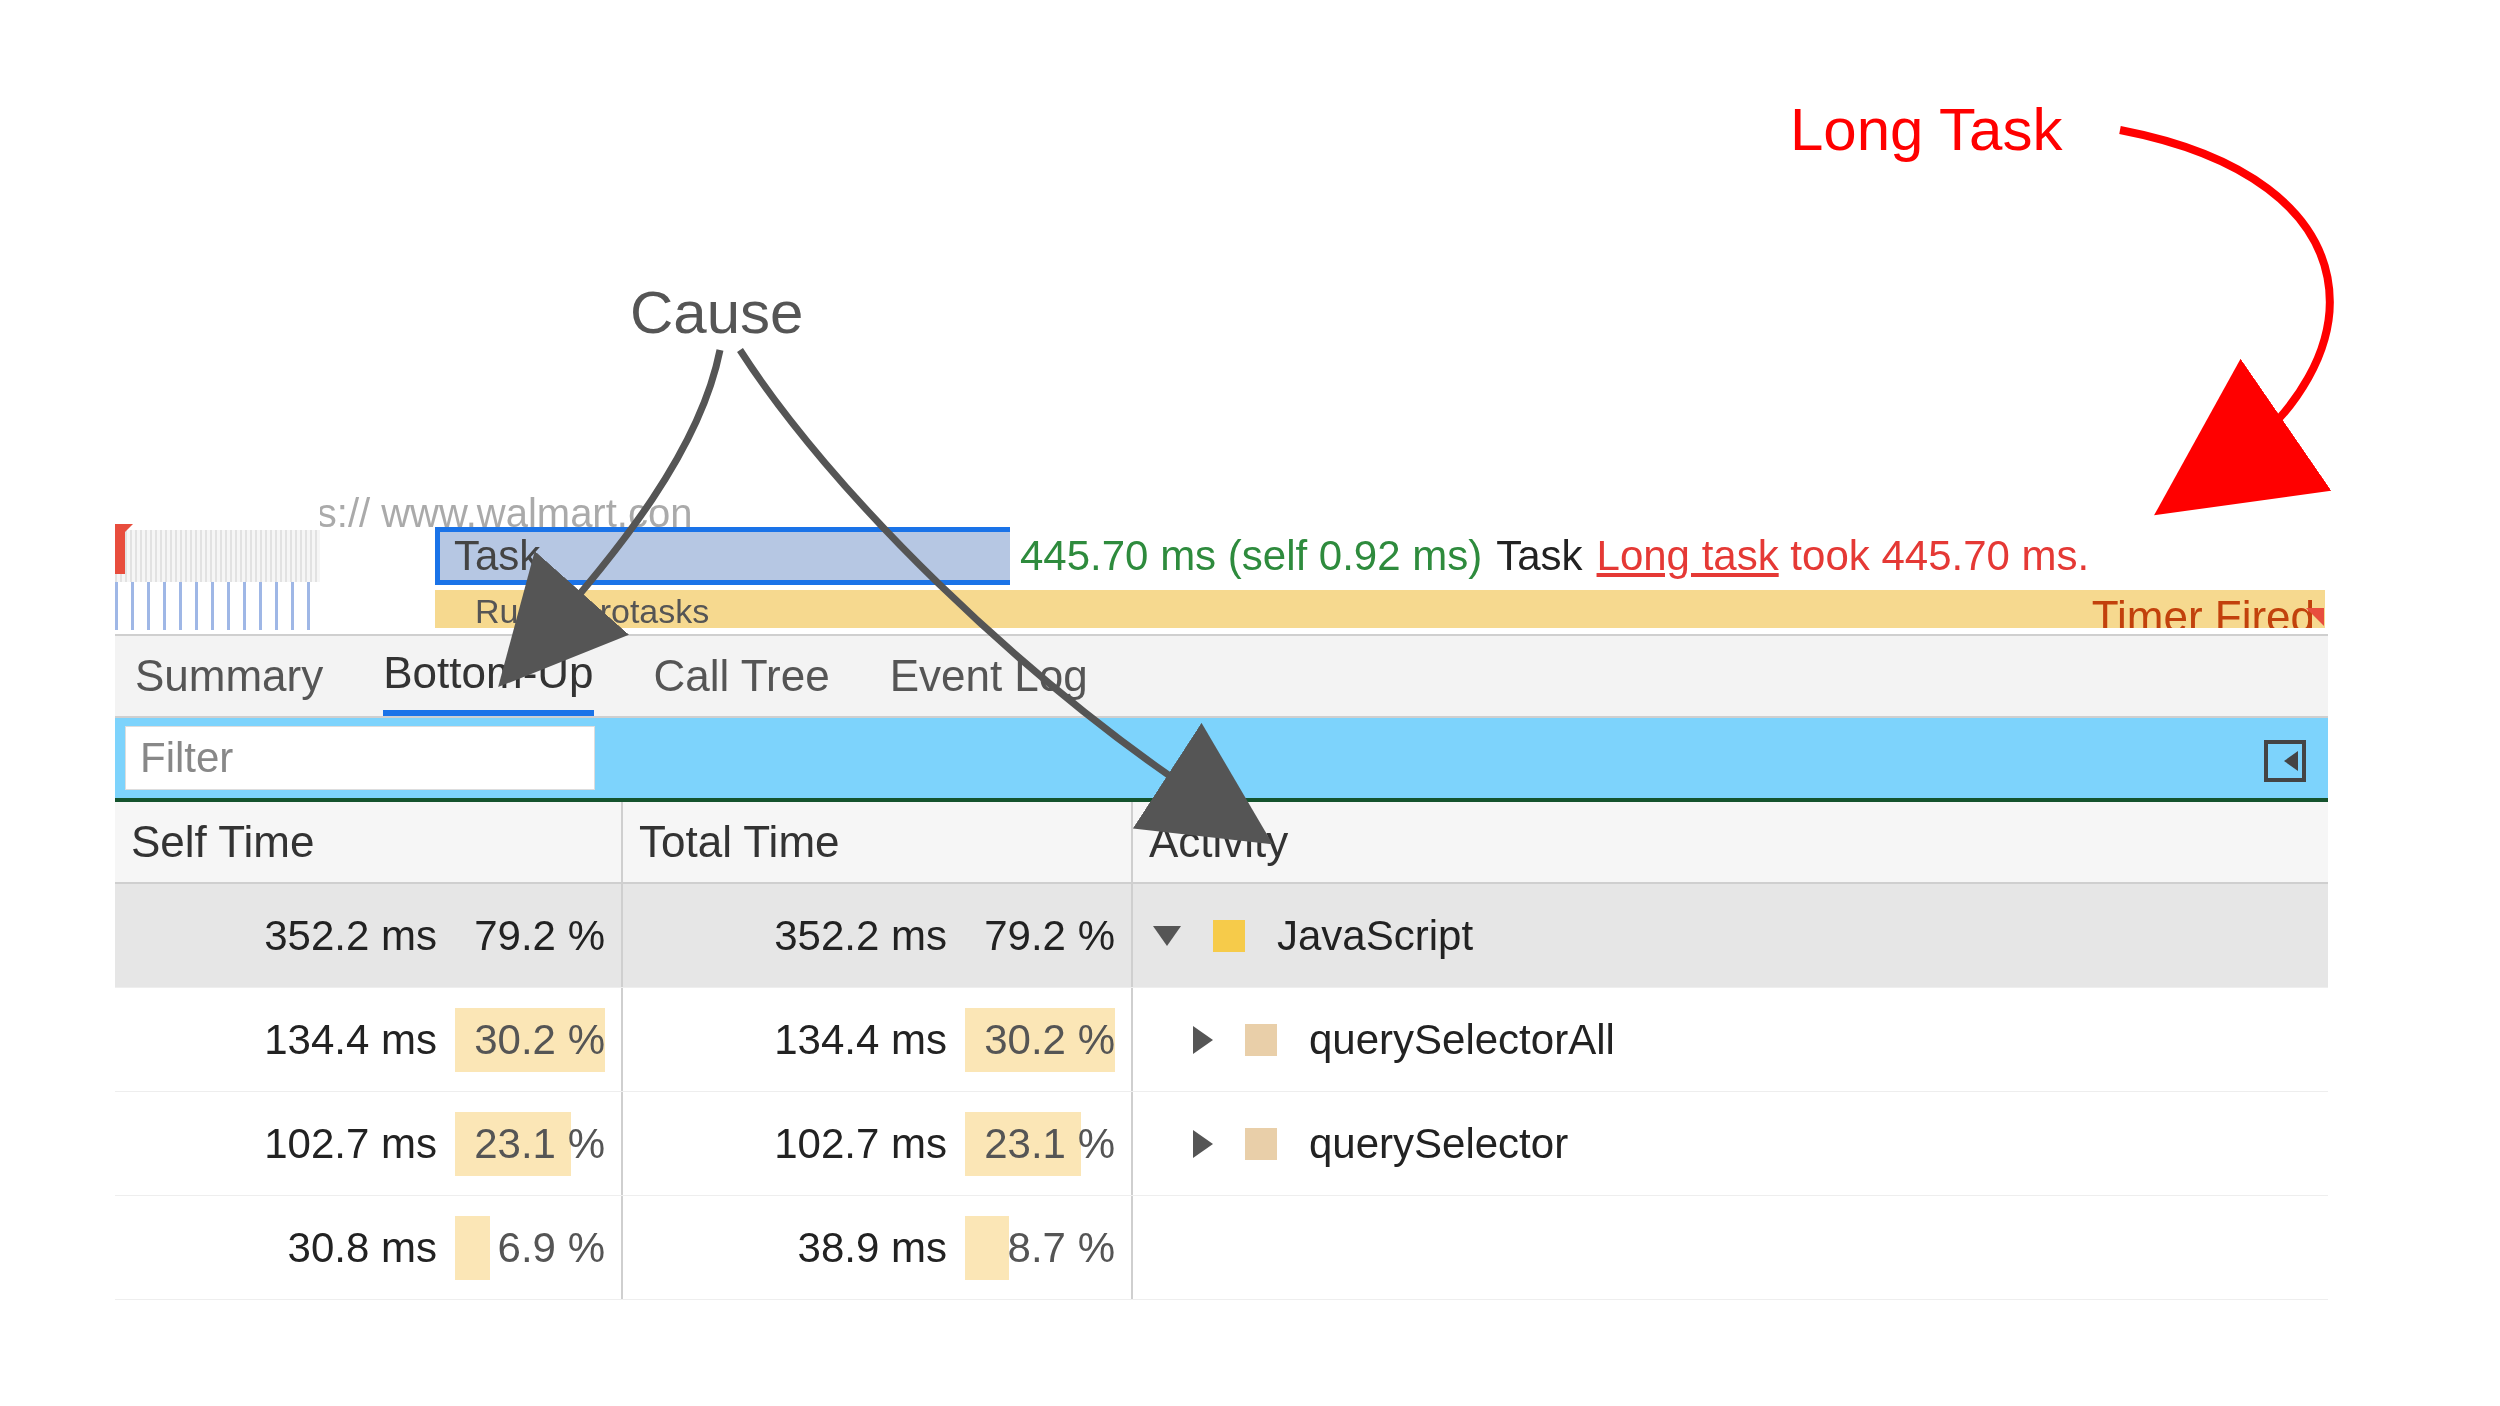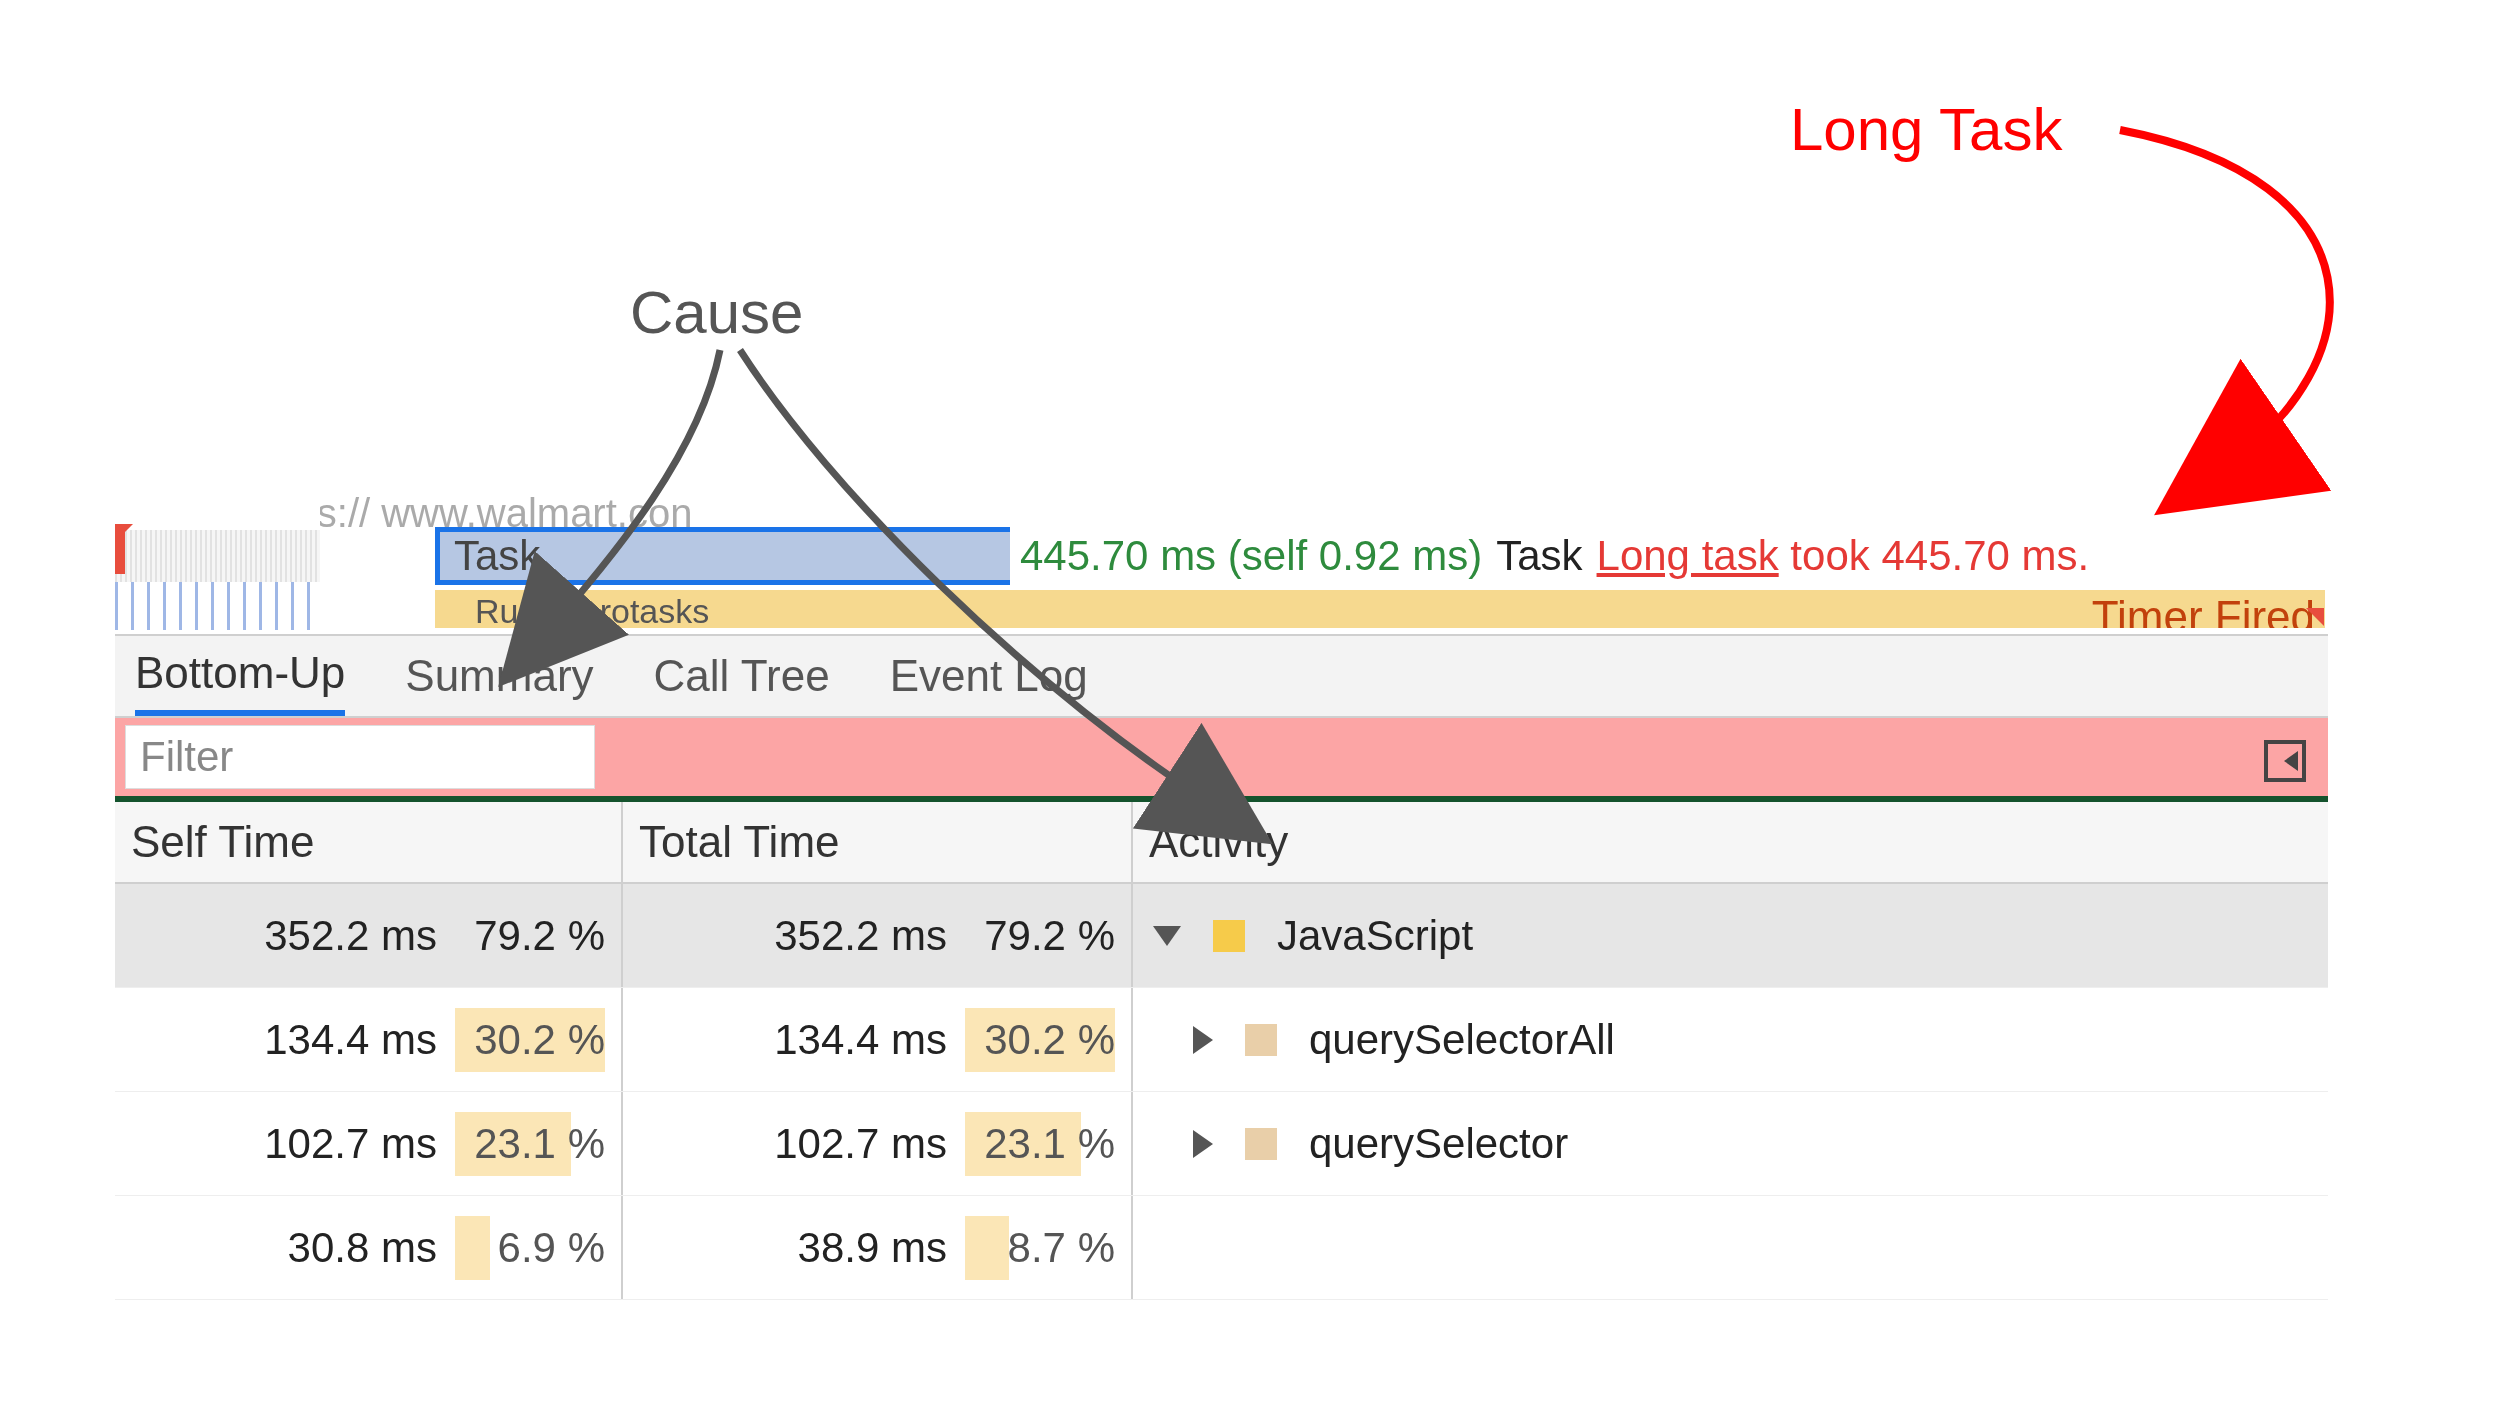--- a/index.html
+++ b/index.html
@@ -169,22 +169,22 @@
     color: #555;
   }
   .tab { height: 100%; display: flex; align-items: center; cursor: pointer; }
   .tab.active { color: #333; border-bottom: 6px solid #1a73e8; }
 
   
   .filter-row {
     position: absolute;
     left: 115px; top: 718px;
     width: 2213px; height: 84px;
-    background: #fca5a5;
-    border-bottom: 6px solid #14532d;
+    background: #7dd3fc;
+    border-bottom: 4px solid #14532d;
     display: flex;
     align-items: center;
     font-size: 44px;
     color: #777;
   }
   .filter-input {
     width: 470px; height: 64px;
     margin-left: 10px;
     background: #fff;
     border: 1px solid #ddd;
@@ -313,22 +313,22 @@
   </div>
   <div class="sub-bars">
     <span class="microtasks">Run Microtasks</span>
     <span class="timer">Timer Fired</span>
   </div>
 </div>
 <div class="red-flag-left"></div>
 <div class="red-flag-right"></div>
 
 <div class="tabs">
+  <div class="tab">Summary</div>
   <div class="tab active">Bottom-Up</div>
-  <div class="tab">Summary</div>
   <div class="tab">Call Tree</div>
   <div class="tab">Event Log</div>
 </div>
 
 <div class="filter-row">
   <div class="filter-input">Filter</div>
   <div class="right-icon">
     <div class="inner-tri"></div>
   </div>
 </div>

